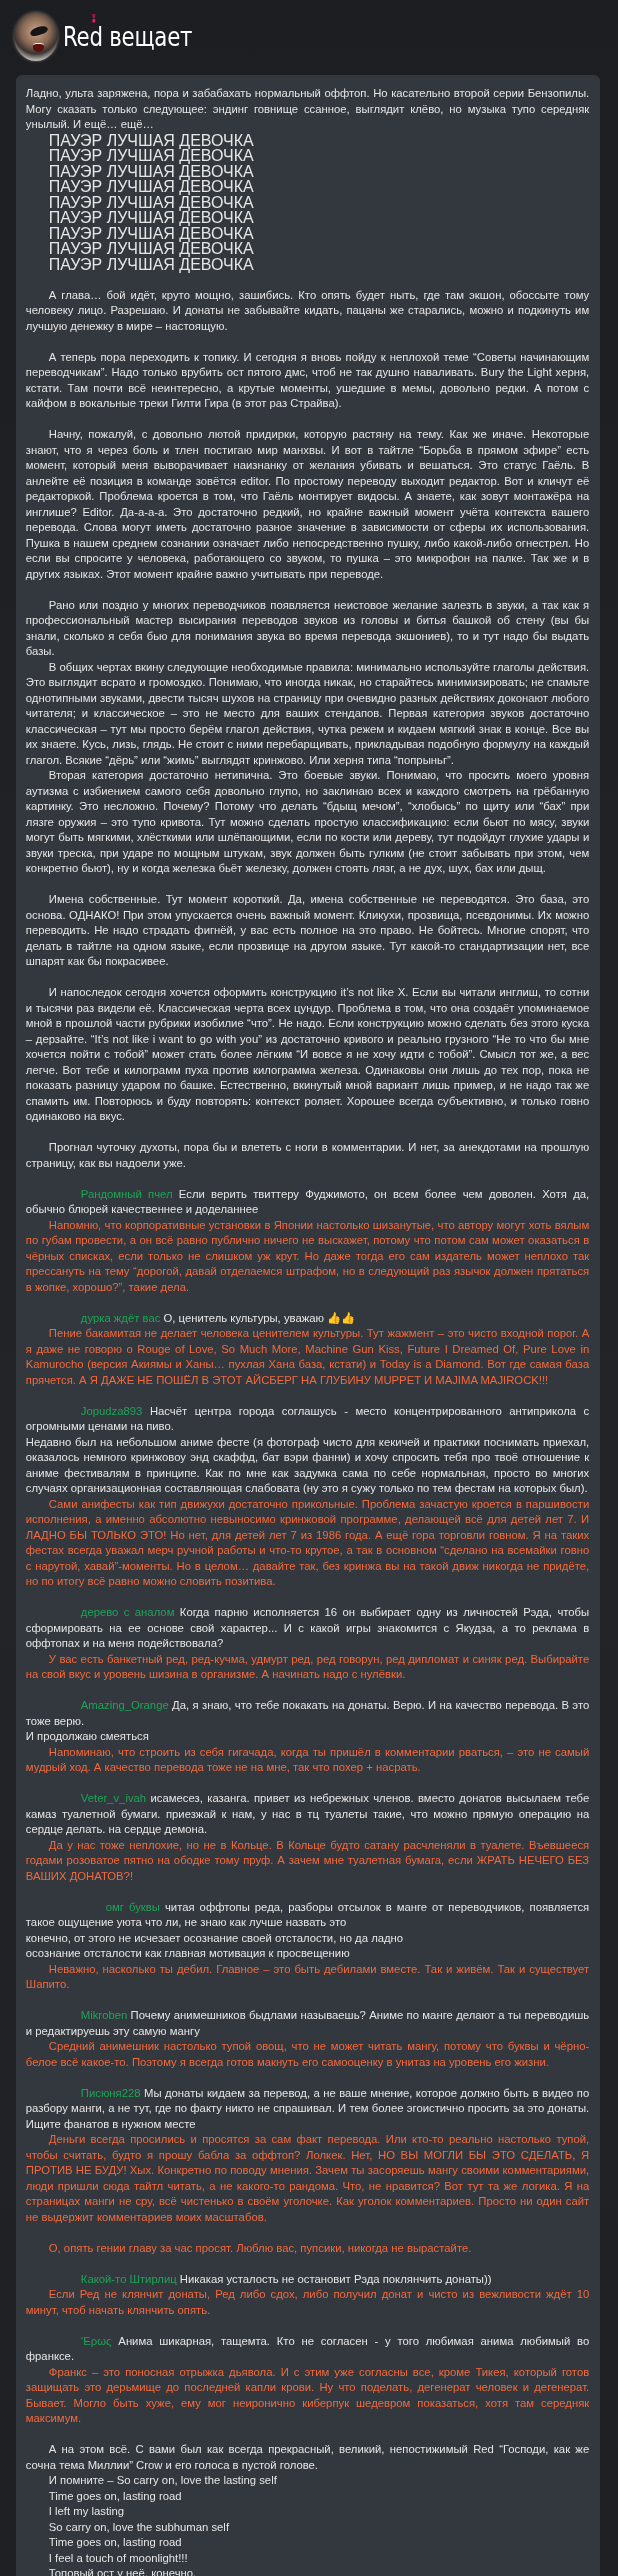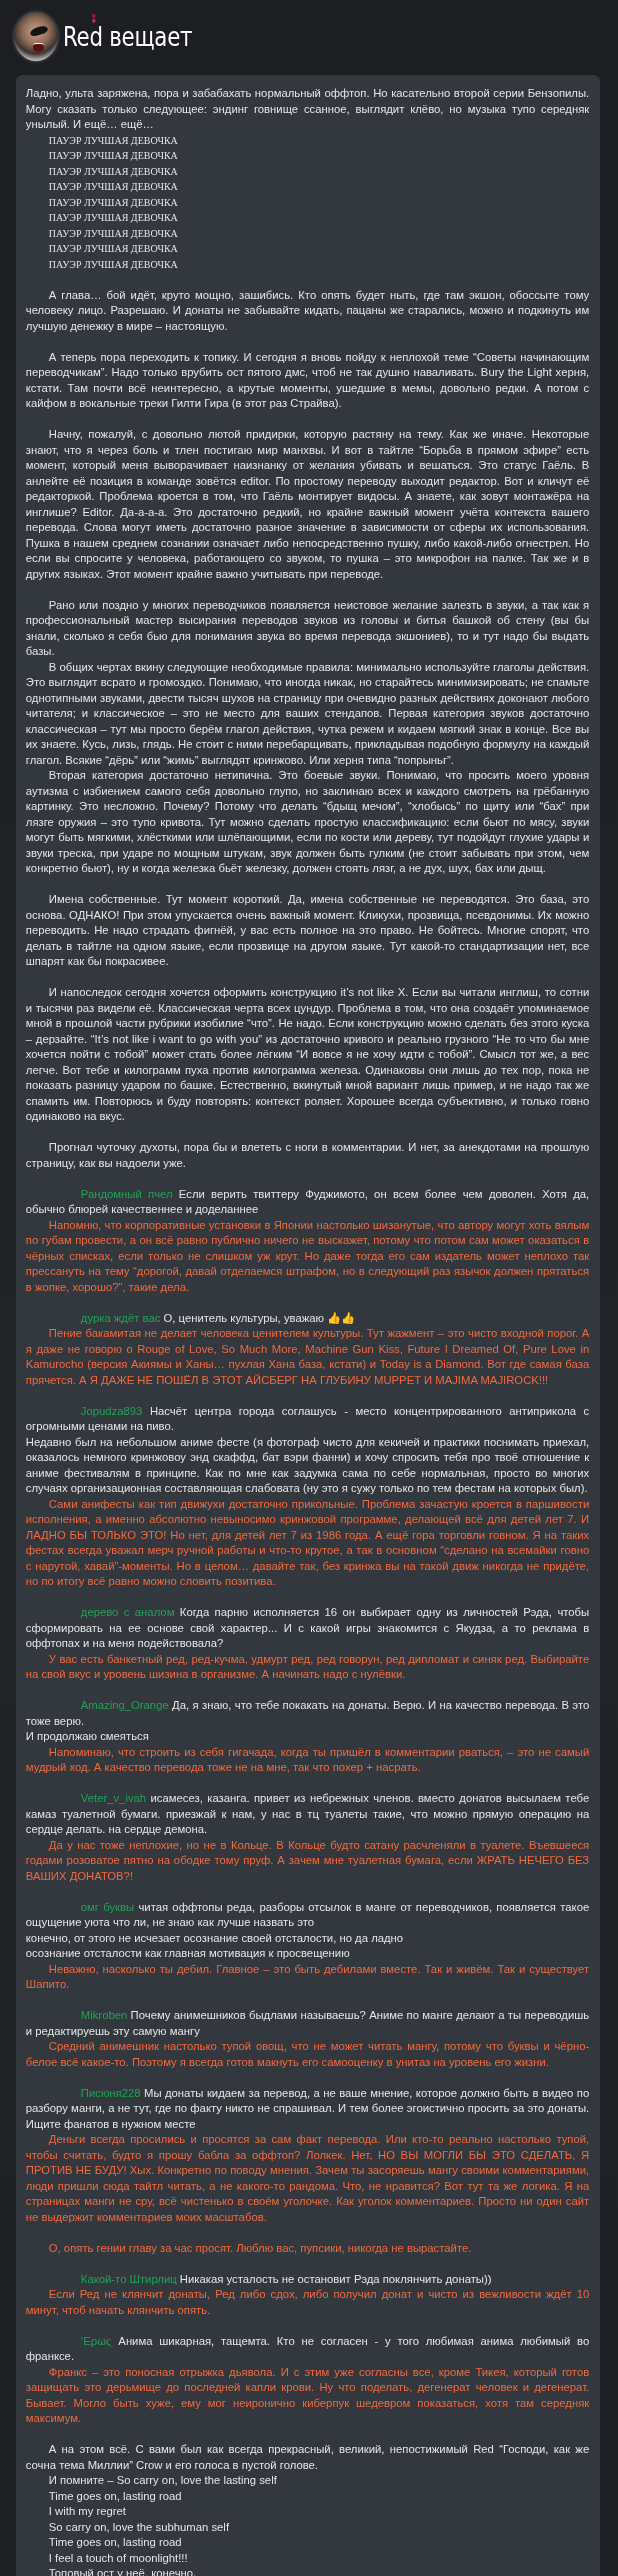--- a/index.html
+++ b/index.html
@@ -43,21 +43,21 @@
     position: absolute; left: 15.5px; top: 75px; width: 584px;
     background: #33373e; border-radius: 6.2px;
     padding: 11.3px 10.3px 14.4px 10.3px;
   }
   .p {
     font-size: 11.3px; line-height: 15.5px; text-align: justify;
     transform-origin: left top;
   }
   .p.ind { text-indent: 23px; }
   .gap { height: 15.5px; }
-  .power { padding-left: 23px; font-size: 10px; line-height: 15.5px; font-family: Liberation Serif, serif; }
+  .power { padding-left: 23px; font-size: 16px; line-height: 15.5px; }
   .power-line { display: block; }
   .user { color: #1fa457; padding-left: 32px; }
   .reply { color: #f26a3d; }
   .lyrics { padding-left: 23px; font-size: 11.3px; line-height: 15.5px; }
   .lyrics span { display: block; }
 </style>
 </head>
 <body>
 
 <div class="header">
@@ -134,21 +134,21 @@
         <p class="p">И продолжаю смеяться</p>
         <p class="p ind reply" style="color: rgb(242, 106, 61);">Напоминаю, что строить из себя гигачада, когда ты пришёл в комментарии рваться, – это не самый мудрый ход. А качество перевода тоже не на мне, так что похер + насрать.</p>
         <div class="gap"></div>
       </div>
       <div>
         <p class="p ind"><span class="user" style="color: rgb(31, 164, 87);">Veter_v_ivah</span> <span>исамесез, казанга. привет из небрежных членов. вместо донатов высылаем тебе камаз туалетной бумаги. приезжай к нам, у нас в тц туалеты такие, что можно прямую операцию на сердце делать. на сердце демона.</span></p>
         <p class="p ind reply" style="color: rgb(242, 106, 61);">Да у нас тоже неплохие, но не в Кольце. В Кольце будто сатану расчленяли в туалете. Въевшееся годами розоватое пятно на ободке тому пруф. А зачем мне туалетная бумага, если ЖРАТЬ НЕЧЕГО БЕЗ ВАШИХ ДОНАТОВ?!</p>
         <div class="gap"></div>
       </div>
       <div>
-        <p class="p ind"><span class="user" style="color: rgb(31, 164, 87);">омг буквы</span> <span>читая оффтопы реда, разборы отсылок в манге от переводчиков, появляется такое ощущение уюта что ли, не знаю как лучше назвать это</span></p>
+        <p class="p ind"><span class="user" style="color: rgb(31, 164, 87); margin-left: 25px;">омг буквы</span> <span>читая оффтопы реда, разборы отсылок в манге от переводчиков, появляется такое ощущение уюта что ли, не знаю как лучше назвать это</span></p>
         <p class="p">конечно, от этого не исчезает осознание своей отсталости, но да ладно</p>
         <p class="p">осознание отсталости как главная мотивация к просвещению</p>
         <p class="p ind reply" style="color: rgb(242, 106, 61);">Неважно, насколько ты дебил. Главное – это быть дебилами вместе. Так и живём. Так и существует Шапито.</p>
         <div class="gap"></div>
       </div>
       <div>
         <p class="p ind"><span class="user" style="color: rgb(31, 164, 87); margin-top: 16px;">Mikroben</span> <span>Почему анимешников быдлами называешь? Аниме по манге делают а ты переводишь и редактируешь эту самую мангу</span></p>
         <p class="p ind reply" style="color: rgb(242, 106, 61);">Средний анимешник настолько тупой овощ, что не может читать мангу, потому что буквы и чёрно-белое всё какое-то. Поэтому я всегда готов макнуть его самооценку в унитаз на уровень его жизни.</p>
         <div class="gap"></div>
       </div>
@@ -170,20 +170,20 @@
         <p class="p ind"><span class="user" style="color: rgb(31, 164, 87);">‘Ερως</span> <span>Анима шикарная, тащемта. Кто не согласен - у того любимая анима любимый во франксе.</span></p>
         <p class="p ind reply" style="color: rgb(242, 106, 61);">Франкс – это поносная отрыжка дьявола. И с этим уже согласны все, кроме Тикея, который готов защищать это дерьмище до последней капли крови. Ну что поделать, дегенерат человек и дегенерат. Бывает. Могло быть хуже, ему мог неиронично киберпук шедевром показаться, хотя там середняк максимум.</p>
         <div class="gap"></div>
       </div>
     </div>
 
   <p class="p ind">А на этом всё. С вами был как всегда прекрасный, великий, непостижимый Red “Господи, как же сочна тема Миллии” Crow и его голоса в пустой голове.</p>
   <div class="lyrics">
     <span>И помните – So carry on, love the lasting self</span>
     <span>Time goes on, lasting road</span>
-    <span>I with my regret</span>
+    <span>I left my lasting</span>
     <span>So carry on, love the subhuman self</span>
     <span>Time goes on, lasting road</span>
     <span>I feel a touch of moonlight!!!</span>
     <span>Топовый ост у неё, конечно.</span>
   </div>
 </div>
 
 
 </body></html>

